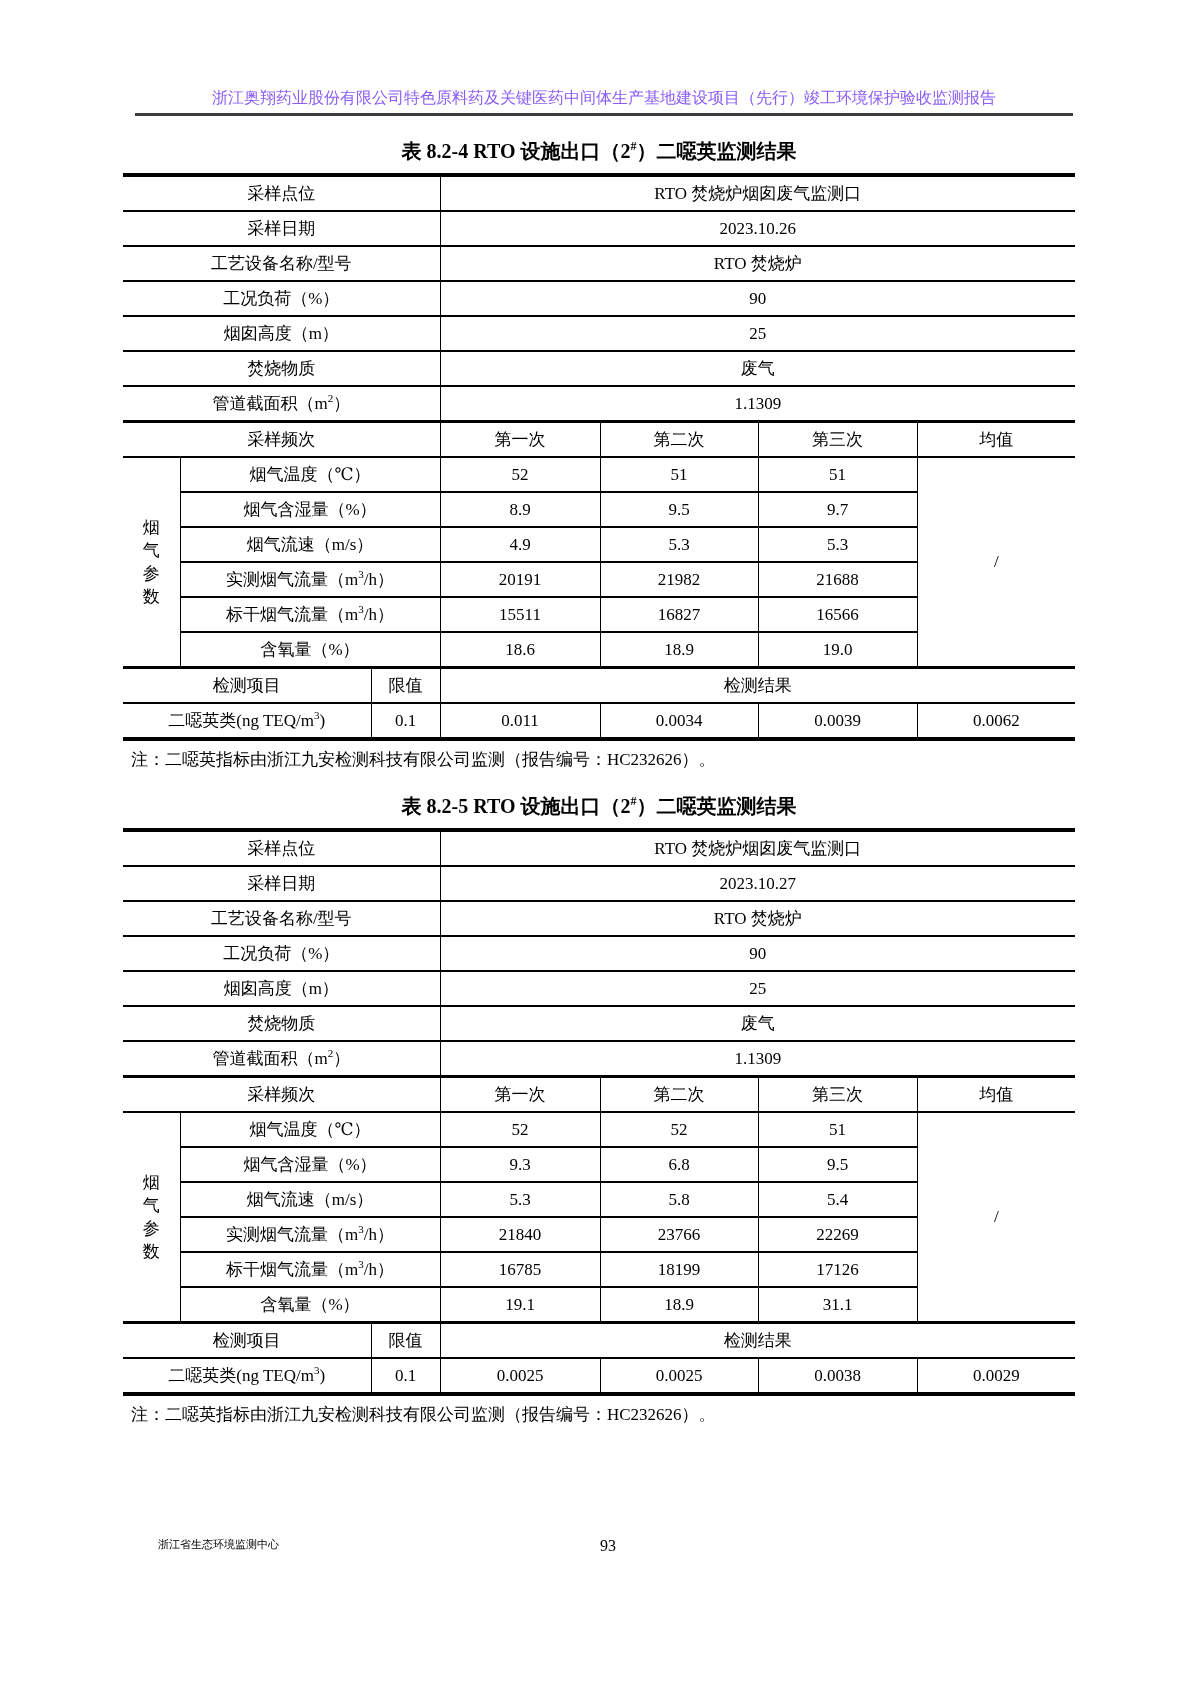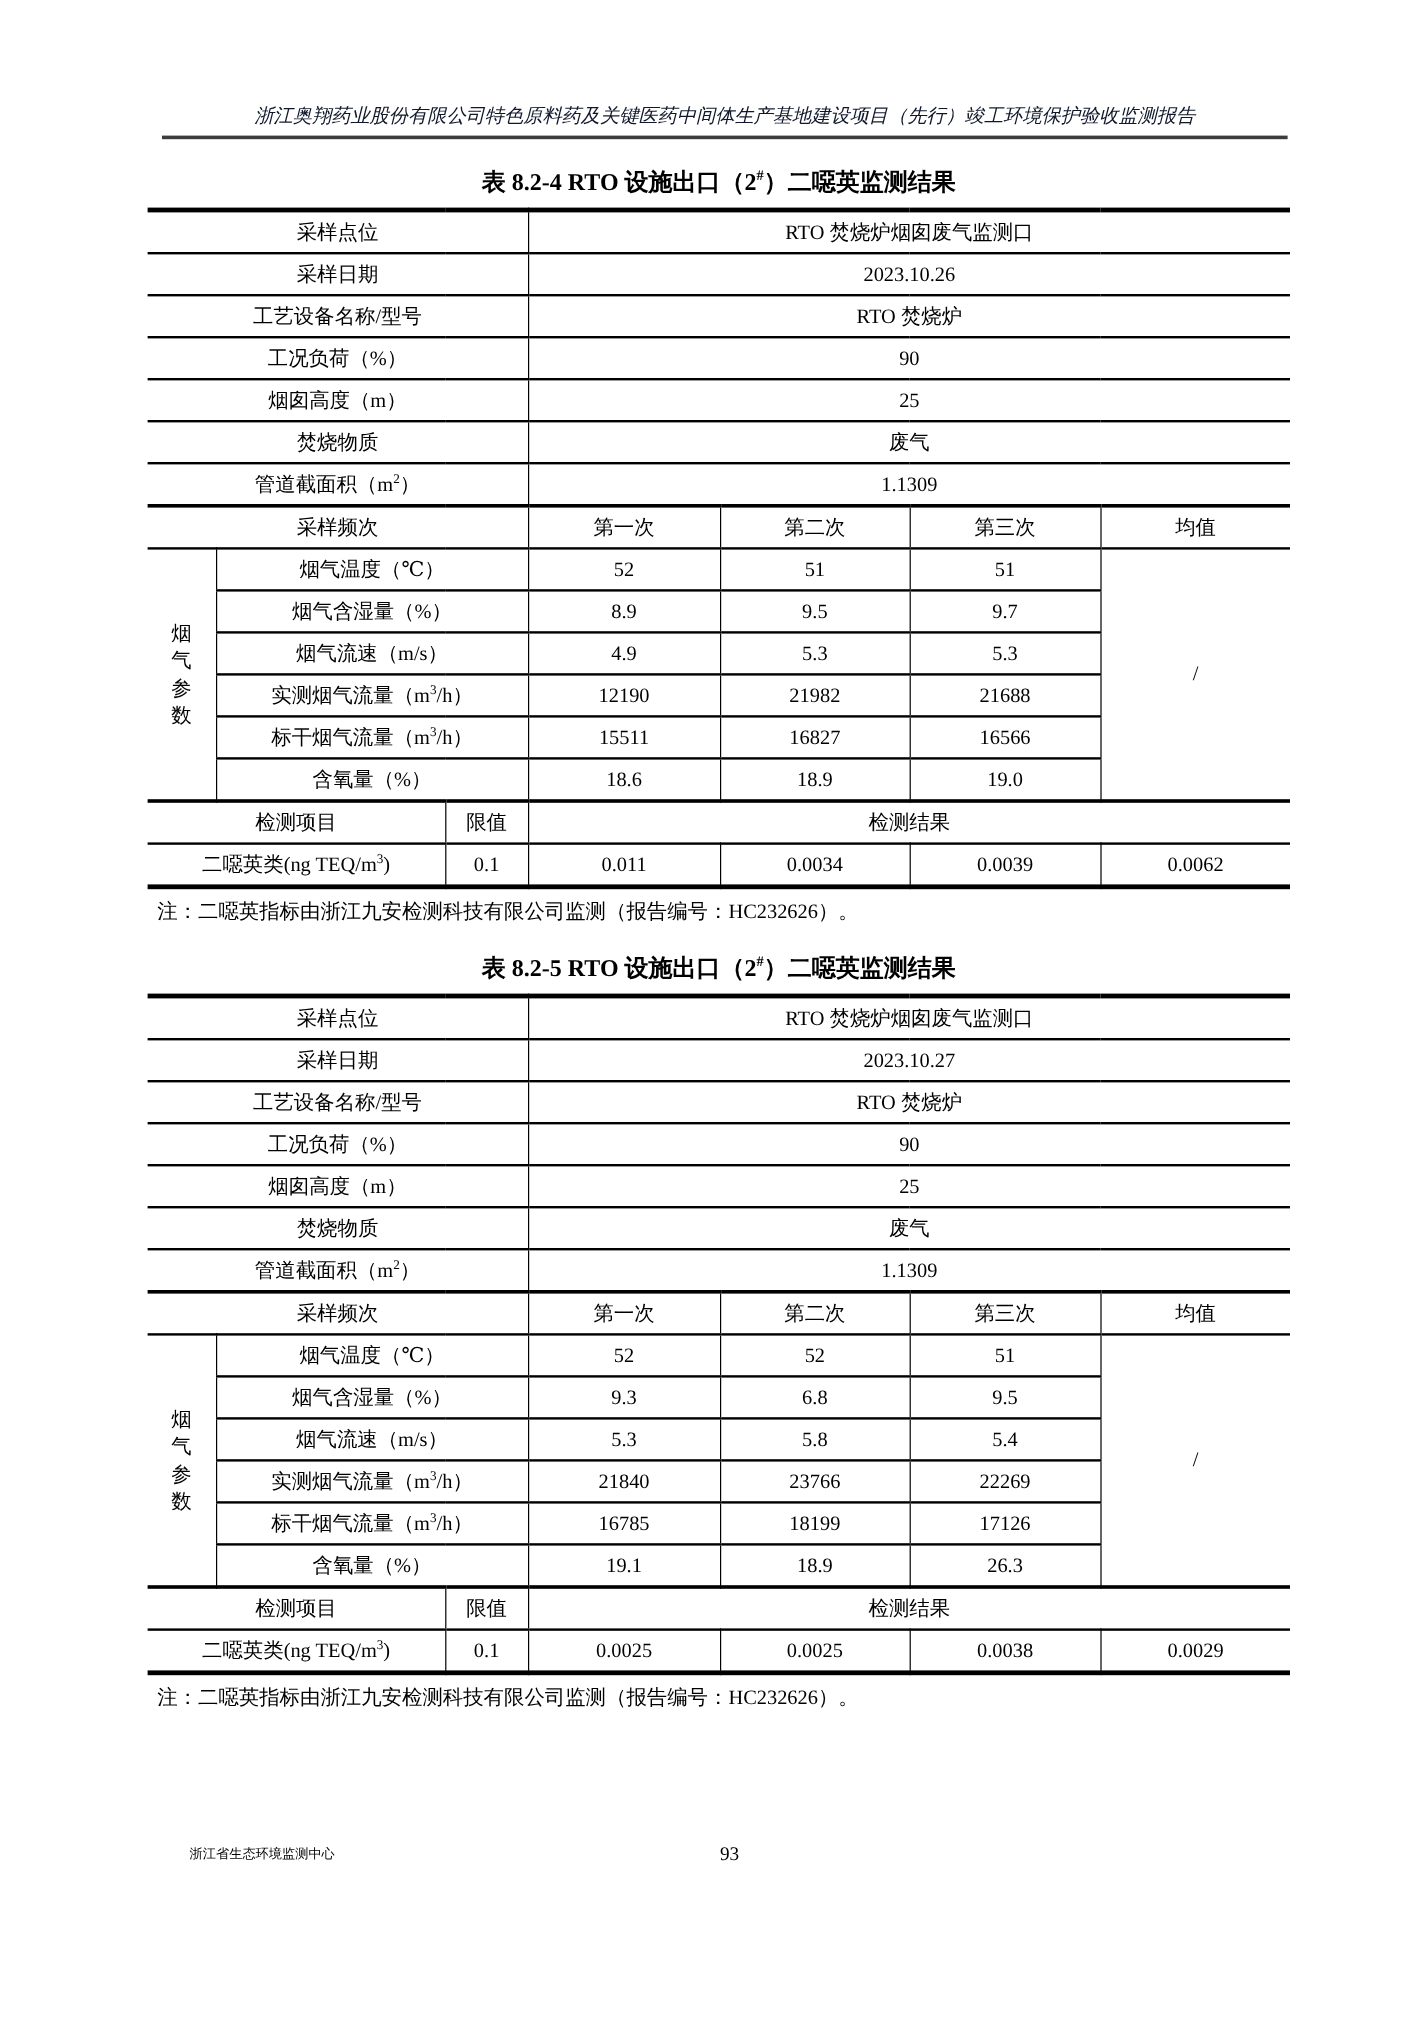--- a/index.html
+++ b/index.html
@@ -5,22 +5,22 @@
   html,body{margin:0;padding:0;}
   body{
     width:1190px;height:1683px;position:relative;background:#ffffff;color:#000;
     font-family:"Liberation Serif","DejaVu Serif",serif;
     -webkit-font-smoothing:antialiased;
   }
   .page-header{
     margin:0 117px 0 135px;
     padding-top:88px;padding-bottom:6px;
     border-bottom:3px solid #3d3d3d;
-    text-align:center;font-size:16px;line-height:1.2;color:#0f172a;
-    letter-spacing:0px;white-space:nowrap;font-style:italic;
+    text-align:center;font-size:16px;line-height:1.2;color:#8b5cf6;
+    letter-spacing:0px;white-space:nowrap;
   }
   .content{margin-left:123px;width:952px;margin-top:17px;}
   .tbl-title{
     text-align:center;font-weight:bold;font-size:20px;
     margin-top:22px;margin-bottom:8px;color:#000;
   }
   .tbl-title sup{font-size:12px;line-height:0;}
   table.mon{
     border-collapse:collapse;table-layout:fixed;width:952px;
     border-top:4px solid #000;border-bottom:4px solid #000;
@@ -118,21 +118,21 @@
             <td>9.7</td>
           </tr>
           <tr>
             <td colspan="2">烟气流速（m/s）</td>
             <td>4.9</td>
             <td>5.3</td>
             <td>5.3</td>
           </tr>
           <tr>
             <td colspan="2">实测烟气流量（m<sup>3</sup>/h）</td>
-            <td>12190</td>
+            <td>20191</td>
             <td>21982</td>
             <td>21688</td>
           </tr>
           <tr>
             <td colspan="2">标干烟气流量（m<sup>3</sup>/h）</td>
             <td>15511</td>
             <td>16827</td>
             <td>16566</td>
           </tr>
           <tr>
@@ -235,21 +235,21 @@
           <tr>
             <td colspan="2">标干烟气流量（m<sup>3</sup>/h）</td>
             <td>16785</td>
             <td>18199</td>
             <td>17126</td>
           </tr>
           <tr>
             <td colspan="2">含氧量（%）</td>
             <td>19.1</td>
             <td>18.9</td>
-            <td>26.3</td>
+            <td>31.1</td>
           </tr>
           <tr class="sec">
             <td class="el" colspan="2">检测项目</td>
             <td>限值</td>
             <td class="er" colspan="4">检测结果</td>
           </tr>
           <tr>
             <td class="el" colspan="2">二噁英类(ng TEQ/m<sup>3</sup>)</td>
             <td>0.1</td>
             <td>0.0025</td>

